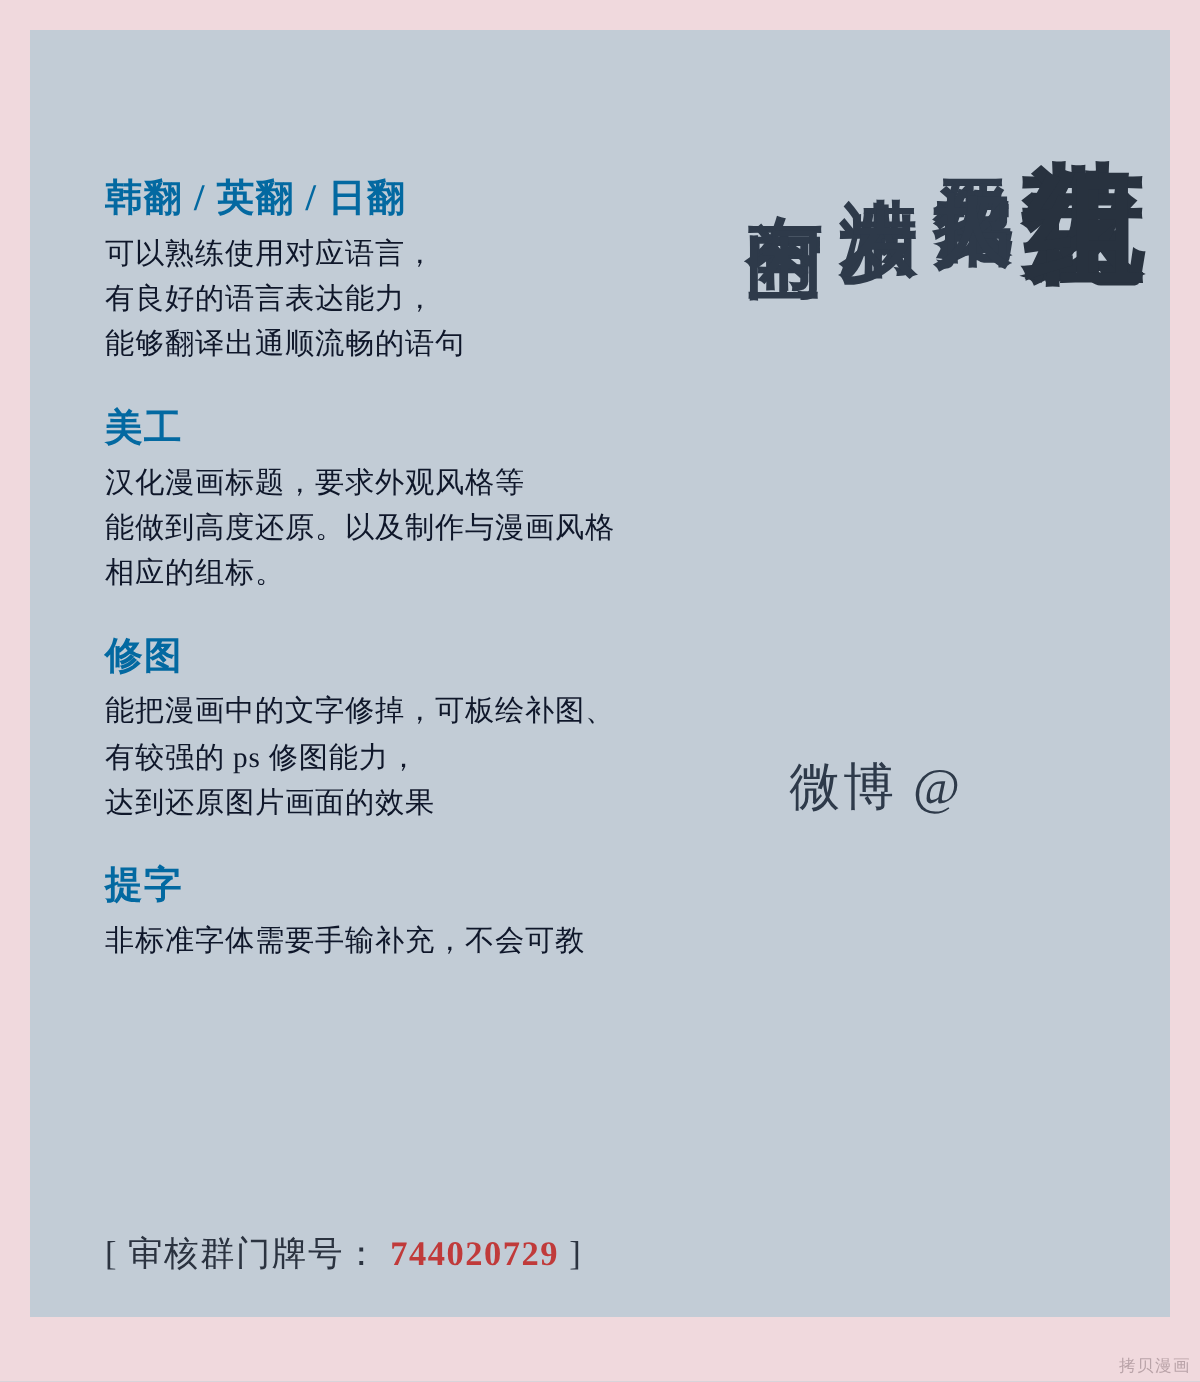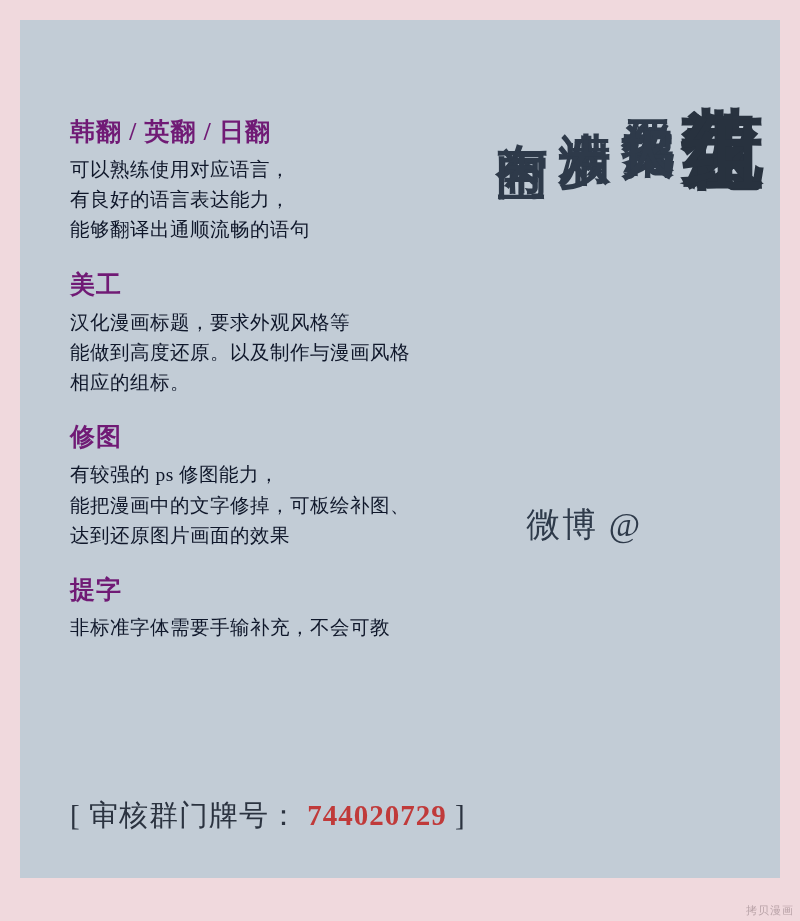--- a/index.html
+++ b/index.html
@@ -76,38 +76,38 @@
   .sections {
     position: absolute;
     left: 50px;
     top: 95px;
     width: 470px;
   }
   .section {
     margin-bottom: 22px;
   }
   .sec-title {
-    color: #701a75;
+    color: #0369a1;
     font-size: 25px;
     font-weight: 700;
     letter-spacing: 1px;
     margin-bottom: 7px;
   }
   .sec-line {
     color: #0f172a;
     font-size: 19.5px;
     line-height: 1.55;
     letter-spacing: 0.5px;
   }
   
   .footer {
     position: absolute;
     left: 50px;
-    top: 776px;
-    font-size: 29px;
+    top: 800px;
+    font-size: 23px;
     color: #2b3340;
     letter-spacing: 1px;
     white-space: nowrap;
   }
   .footer .code {
     color: #c03a3a;
     font-weight: 700;
     letter-spacing: 1px;
   }
   
@@ -147,22 +147,22 @@
 
     <div class="section">
       <div class="sec-title">美工</div>
       <div class="sec-line">汉化漫画标题，要求外观风格等</div>
       <div class="sec-line">能做到高度还原。以及制作与漫画风格</div>
       <div class="sec-line">相应的组标。</div>
     </div>
 
     <div class="section">
       <div class="sec-title">修图</div>
+      <div class="sec-line">能把漫画中的文字修掉，可板绘补图、</div>
       <div class="sec-line">有较强的 ps 修图能力，</div>
-      <div class="sec-line">能把漫画中的文字修掉，可板绘补图、</div>
       <div class="sec-line">达到还原图片画面的效果</div>
     </div>
 
 
     <div class="section">
       <div class="sec-title">提字</div>
       <div class="sec-line">非标准字体需要手输补充，不会可教</div>
     </div>
 
   </div>

